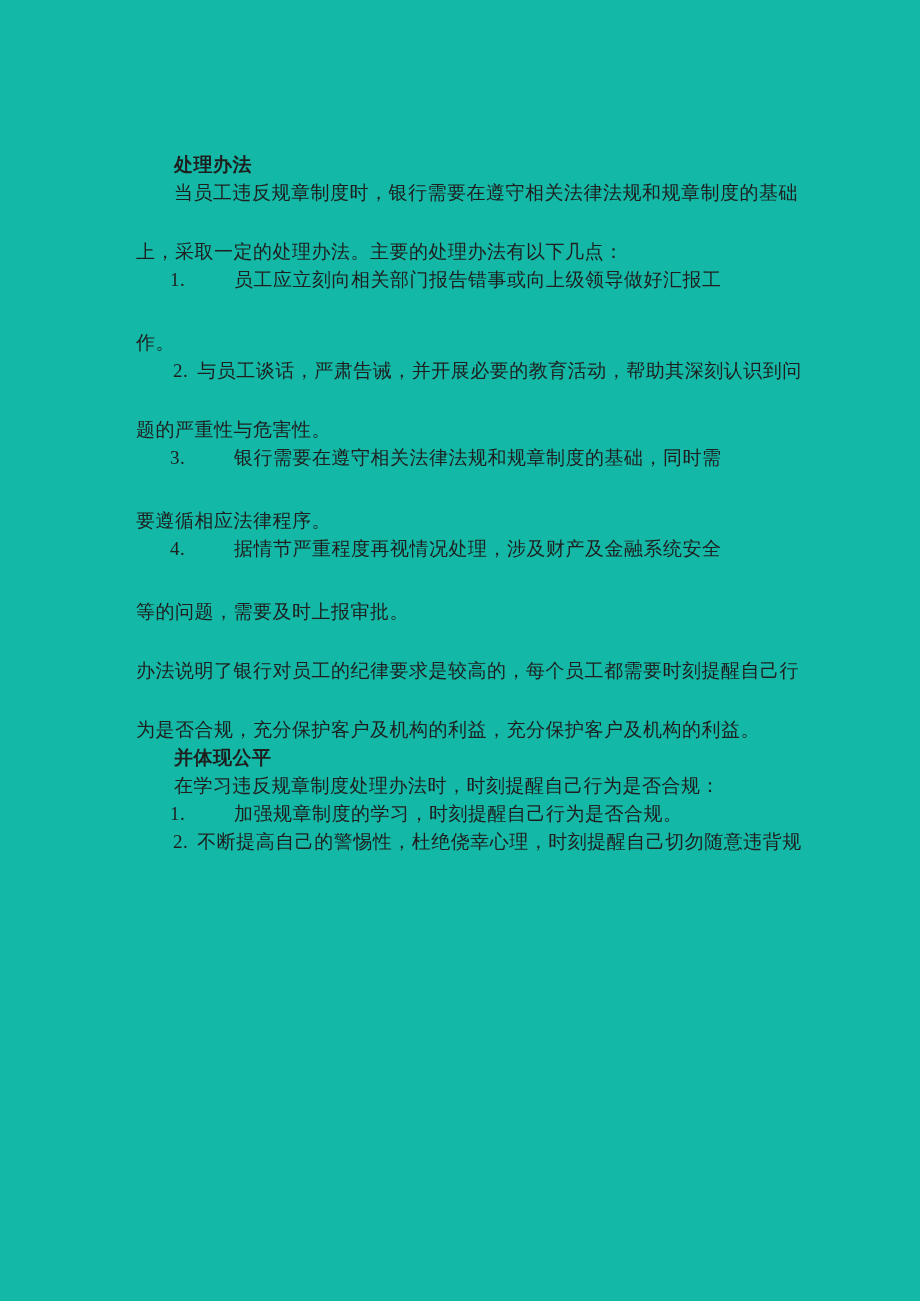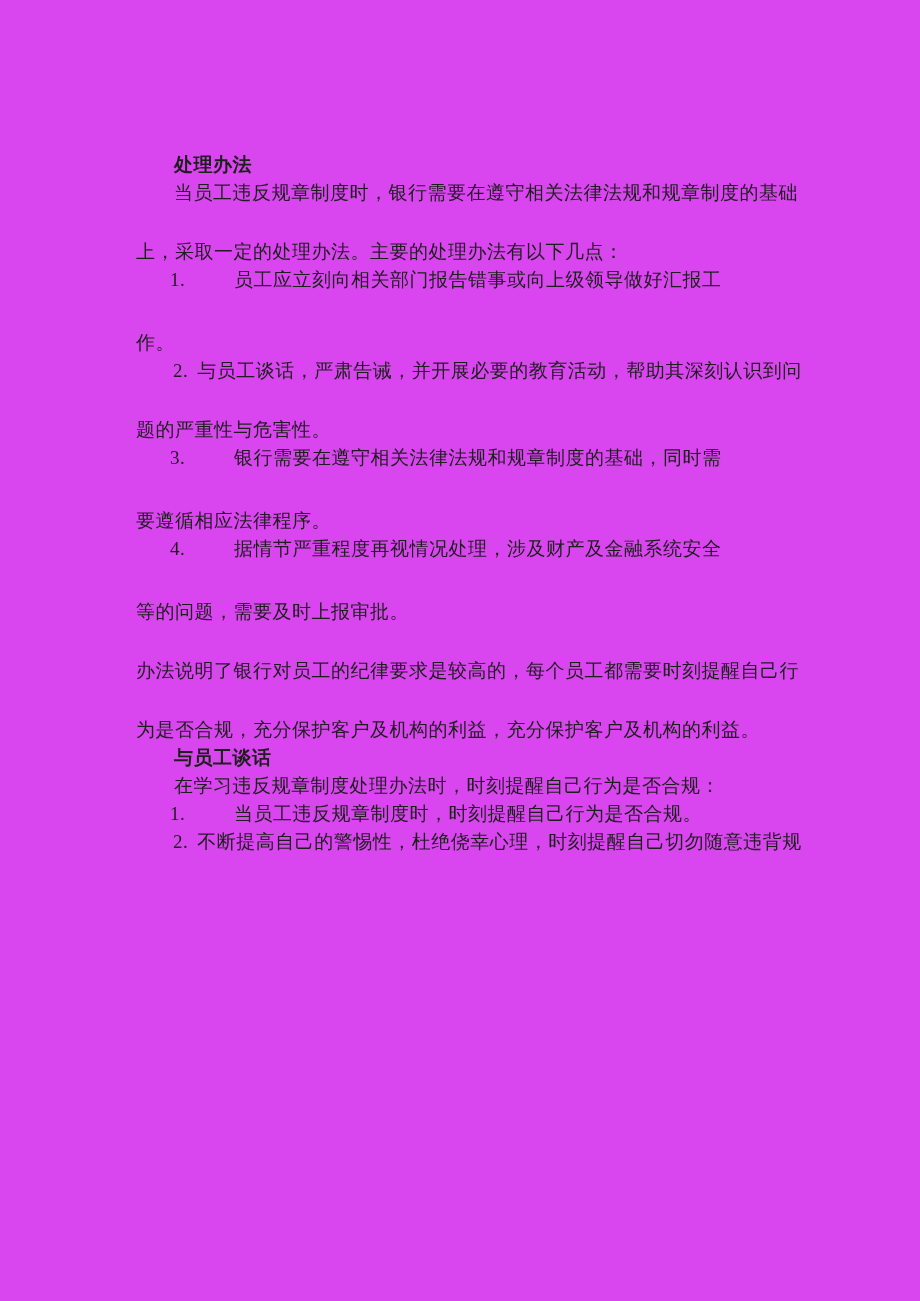--- a/index.html
+++ b/index.html
@@ -12,21 +12,21 @@
     height: 1301px;
     overflow: hidden;
     font-family: "Liberation Serif", "DejaVu Serif", serif;
     color: #1e1e1e;
   }
   .doc-page {
     box-sizing: border-box;
     width: 920px;
     height: 1301px;
     padding: 151px 134px 0 136px;
-    background: #d946ef;
+    background: #14b8a6;
   }
   .line {
     font-size: 19px;
     line-height: 28px;
     white-space: nowrap;
     letter-spacing: 0.5px;
   }
   .heading-line {
     font-weight: bold;
   }
@@ -72,24 +72,24 @@
     </div>
     <div>
       <div class="line block-start"><span class="num-tab">4.</span><span>据情节严重程度再视情况处理，涉及财产及金融系统安全</span></div>
       <div class="line cont-wide">等的问题，需要及时上报审批。</div>
     </div>
     <div>
       <div class="line cont-normal">办法说明了银行对员工的纪律要求是较高的，每个员工都需要时刻提醒自己行</div>
       <div class="line cont-normal">为是否合规，充分保护客户及机构的利益，充分保护客户及机构的利益。</div>
     </div>
     <div>
-      <div class="line heading-line first-indent block-start">与员工谈话</div>
+      <div class="line heading-line first-indent block-start">并体现公平</div>
     </div>
     <div>
       <div class="line block-start first-indent">在学习违反规章制度处理办法时，时刻提醒自己行为是否合规：</div>
     </div>
     <div>
-      <div class="line block-start"><span class="num-tab">1.</span><span>当员工违反规章制度时，时刻提醒自己行为是否合规。</span></div>
+      <div class="line block-start"><span class="num-tab">1.</span><span>加强规章制度的学习，时刻提醒自己行为是否合规。</span></div>
     </div>
     <div>
       <div class="line block-start"><span class="num-plain">2.</span><span>不断提高自己的警惕性，杜绝侥幸心理，时刻提醒自己切勿随意违背规</span></div>
     </div>
   </div>
 
 </body></html>

